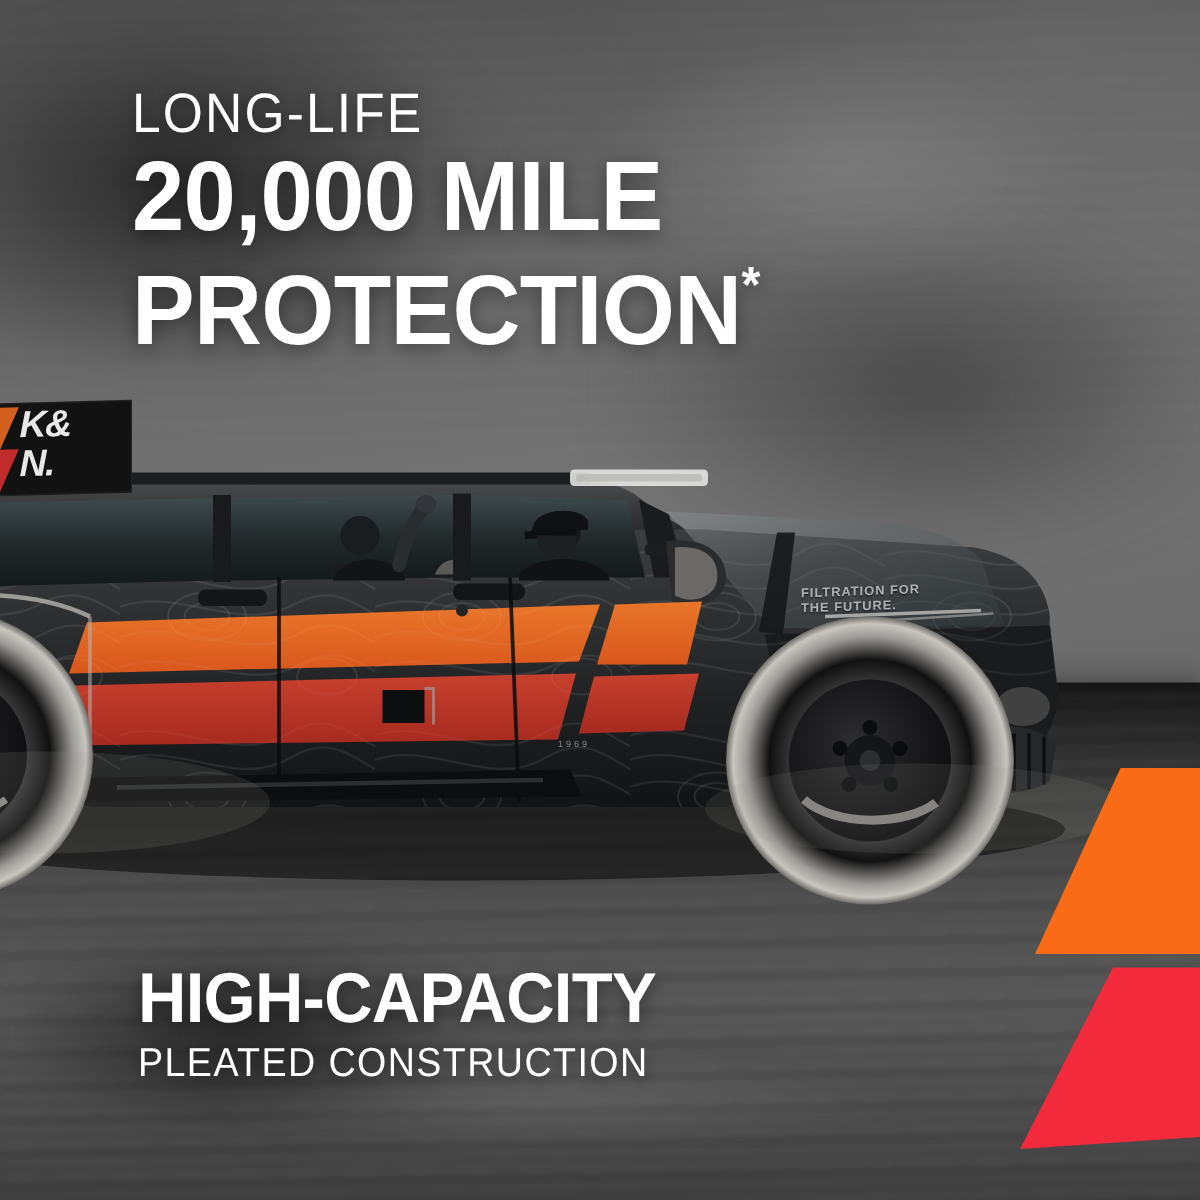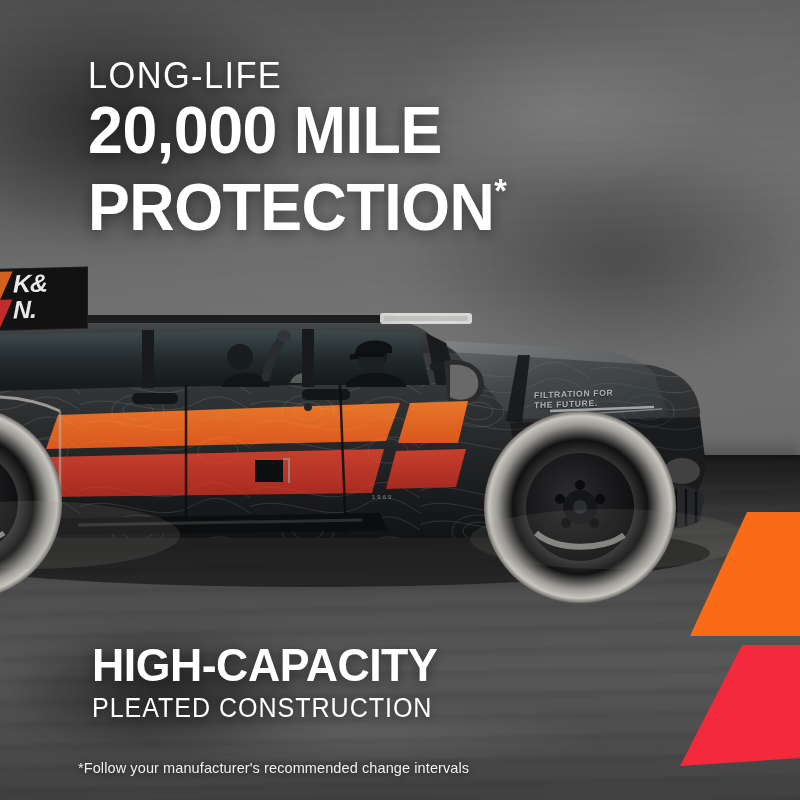--- a/index.html
+++ b/index.html
@@ -392,15 +392,14 @@
   </div>
 
   <div class="lower">
     <div class="rule"></div>
     <div class="lower-txt">
       <div class="sub1">HIGH-CAPACITY</div>
       <div class="sub2">PLEATED CONSTRUCTION</div>
     </div>
   </div>
 
-  <div class="foot">*Follow your manufacturer's recommended change intervals</div>
 
 </div>
 
 </body></html>

